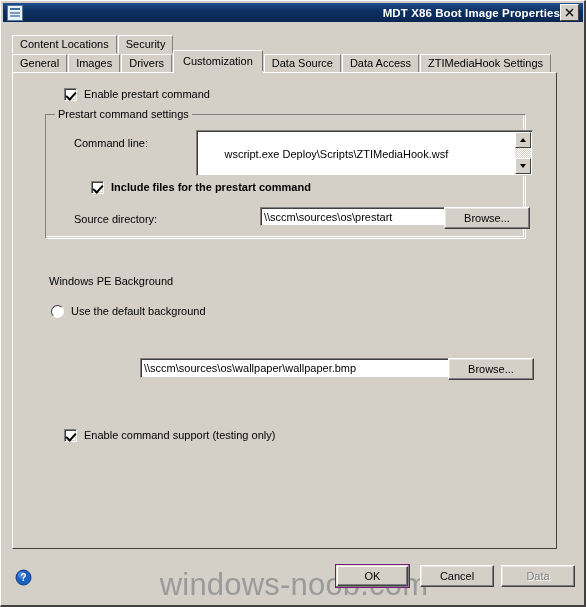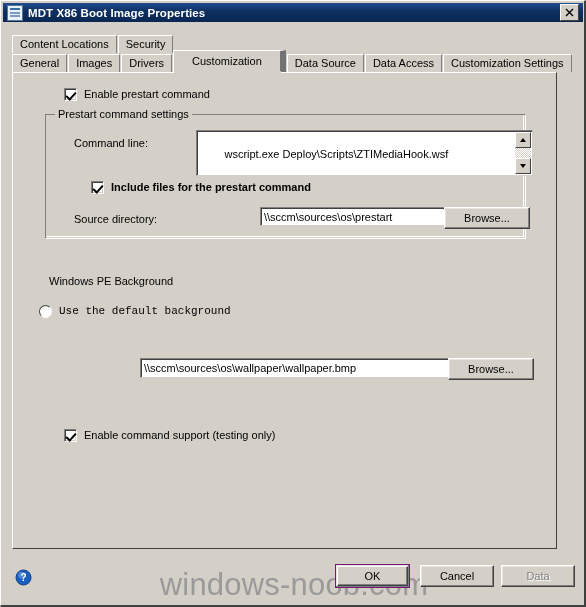--- a/index.html
+++ b/index.html
@@ -52,20 +52,21 @@
     background: #3b6ea5;
     box-shadow: 0 4px 0 0 #7c9bc0, 0 7px 0 0 #7c9bc0;
   }
   #title-text {
     color: #ffffff;
     font-weight: bold;
     font-size: 11.5px;
     letter-spacing: 0.1px;
     white-space: nowrap;
     flex: 1;
+    text-align: right;
   }
   #close-button {
     width: 17px; height: 15px;
     background: #d4d0c8;
     border-left: 1px solid #ffffff;
     border-top: 1px solid #ffffff;
     border-right: 1px solid #404040;
     border-bottom: 1px solid #404040;
     display: flex;
     align-items: center;
@@ -96,24 +97,24 @@
     border-right: 1px solid #808080;
     box-sizing: border-box;
     white-space: nowrap;
     position: relative;
     margin-right: 1px;
   }
   .tab.selected {
     height: 22px;
     line-height: 20px;
     margin-top: -4px;
-    padding: 0 18px;
-    border-left: 1px solid #ffffff;
-    border-top: 1px solid #ffffff;
-    border-right: 6px solid #737373;
+    padding: 0 9px;
+    border-left: 1px solid #ffffff;
+    border-top: 1px solid #ffffff;
+    border-right: 1px solid #737373;
     z-index: 5;
     background: #d4d0c8;
   }
   .tab.selected::after {
     content: "";
     position: absolute;
     left: 0; right: -1px; bottom: -2px;
     height: 3px;
     background: #d4d0c8;
   }
@@ -380,21 +381,21 @@
     <div class="tab selected">
       <span>Customization</span>
     </div>
     <div class="tab">
       <span>Data Source</span>
     </div>
     <div class="tab">
       <span>Data Access</span>
     </div>
     <div class="tab">
-      <span>Customization Settings</span>
+      <span>ZTIMediaHook Settings</span>
     </div>
   </div>
 
   <div id="tabpanel">
 
     <div class="checkbox-row" style="left:34px; top:15px;">
       <span class="checkbox checked"></span>
       <span class="lbl">Enable prestart command</span>
     </div>
 
@@ -427,21 +428,21 @@
         <span>\\sccm\sources\os\prestart</span>
       </div>
 
       <div class="button" style="left:398px; top:92px; width:86px; height:22px;">
         <span>Browse...</span>
       </div>
     </div>
 
     <div class="lbl abs" style="left:36px; top:202px; font-size:11px;">Windows PE Background</div>
 
-    <div class="radio-row" style="left:26px; top:232px;font-family:Liberation Mono, monospace;">
+    <div class="radio-row" style="left:38px; top:232px;">
       <span class="radio"></span>
       <span class="lbl">Use the default background</span>
     </div>
 
 
     <div class="textbox" style="left:103px; top:285px; width:320px; height:20px;">
       <span>\\sccm\sources\os\wallpaper\wallpaper.bmp</span>
     </div>
 
     <div class="button" style="left:435px; top:285px; width:86px; height:22px;">

